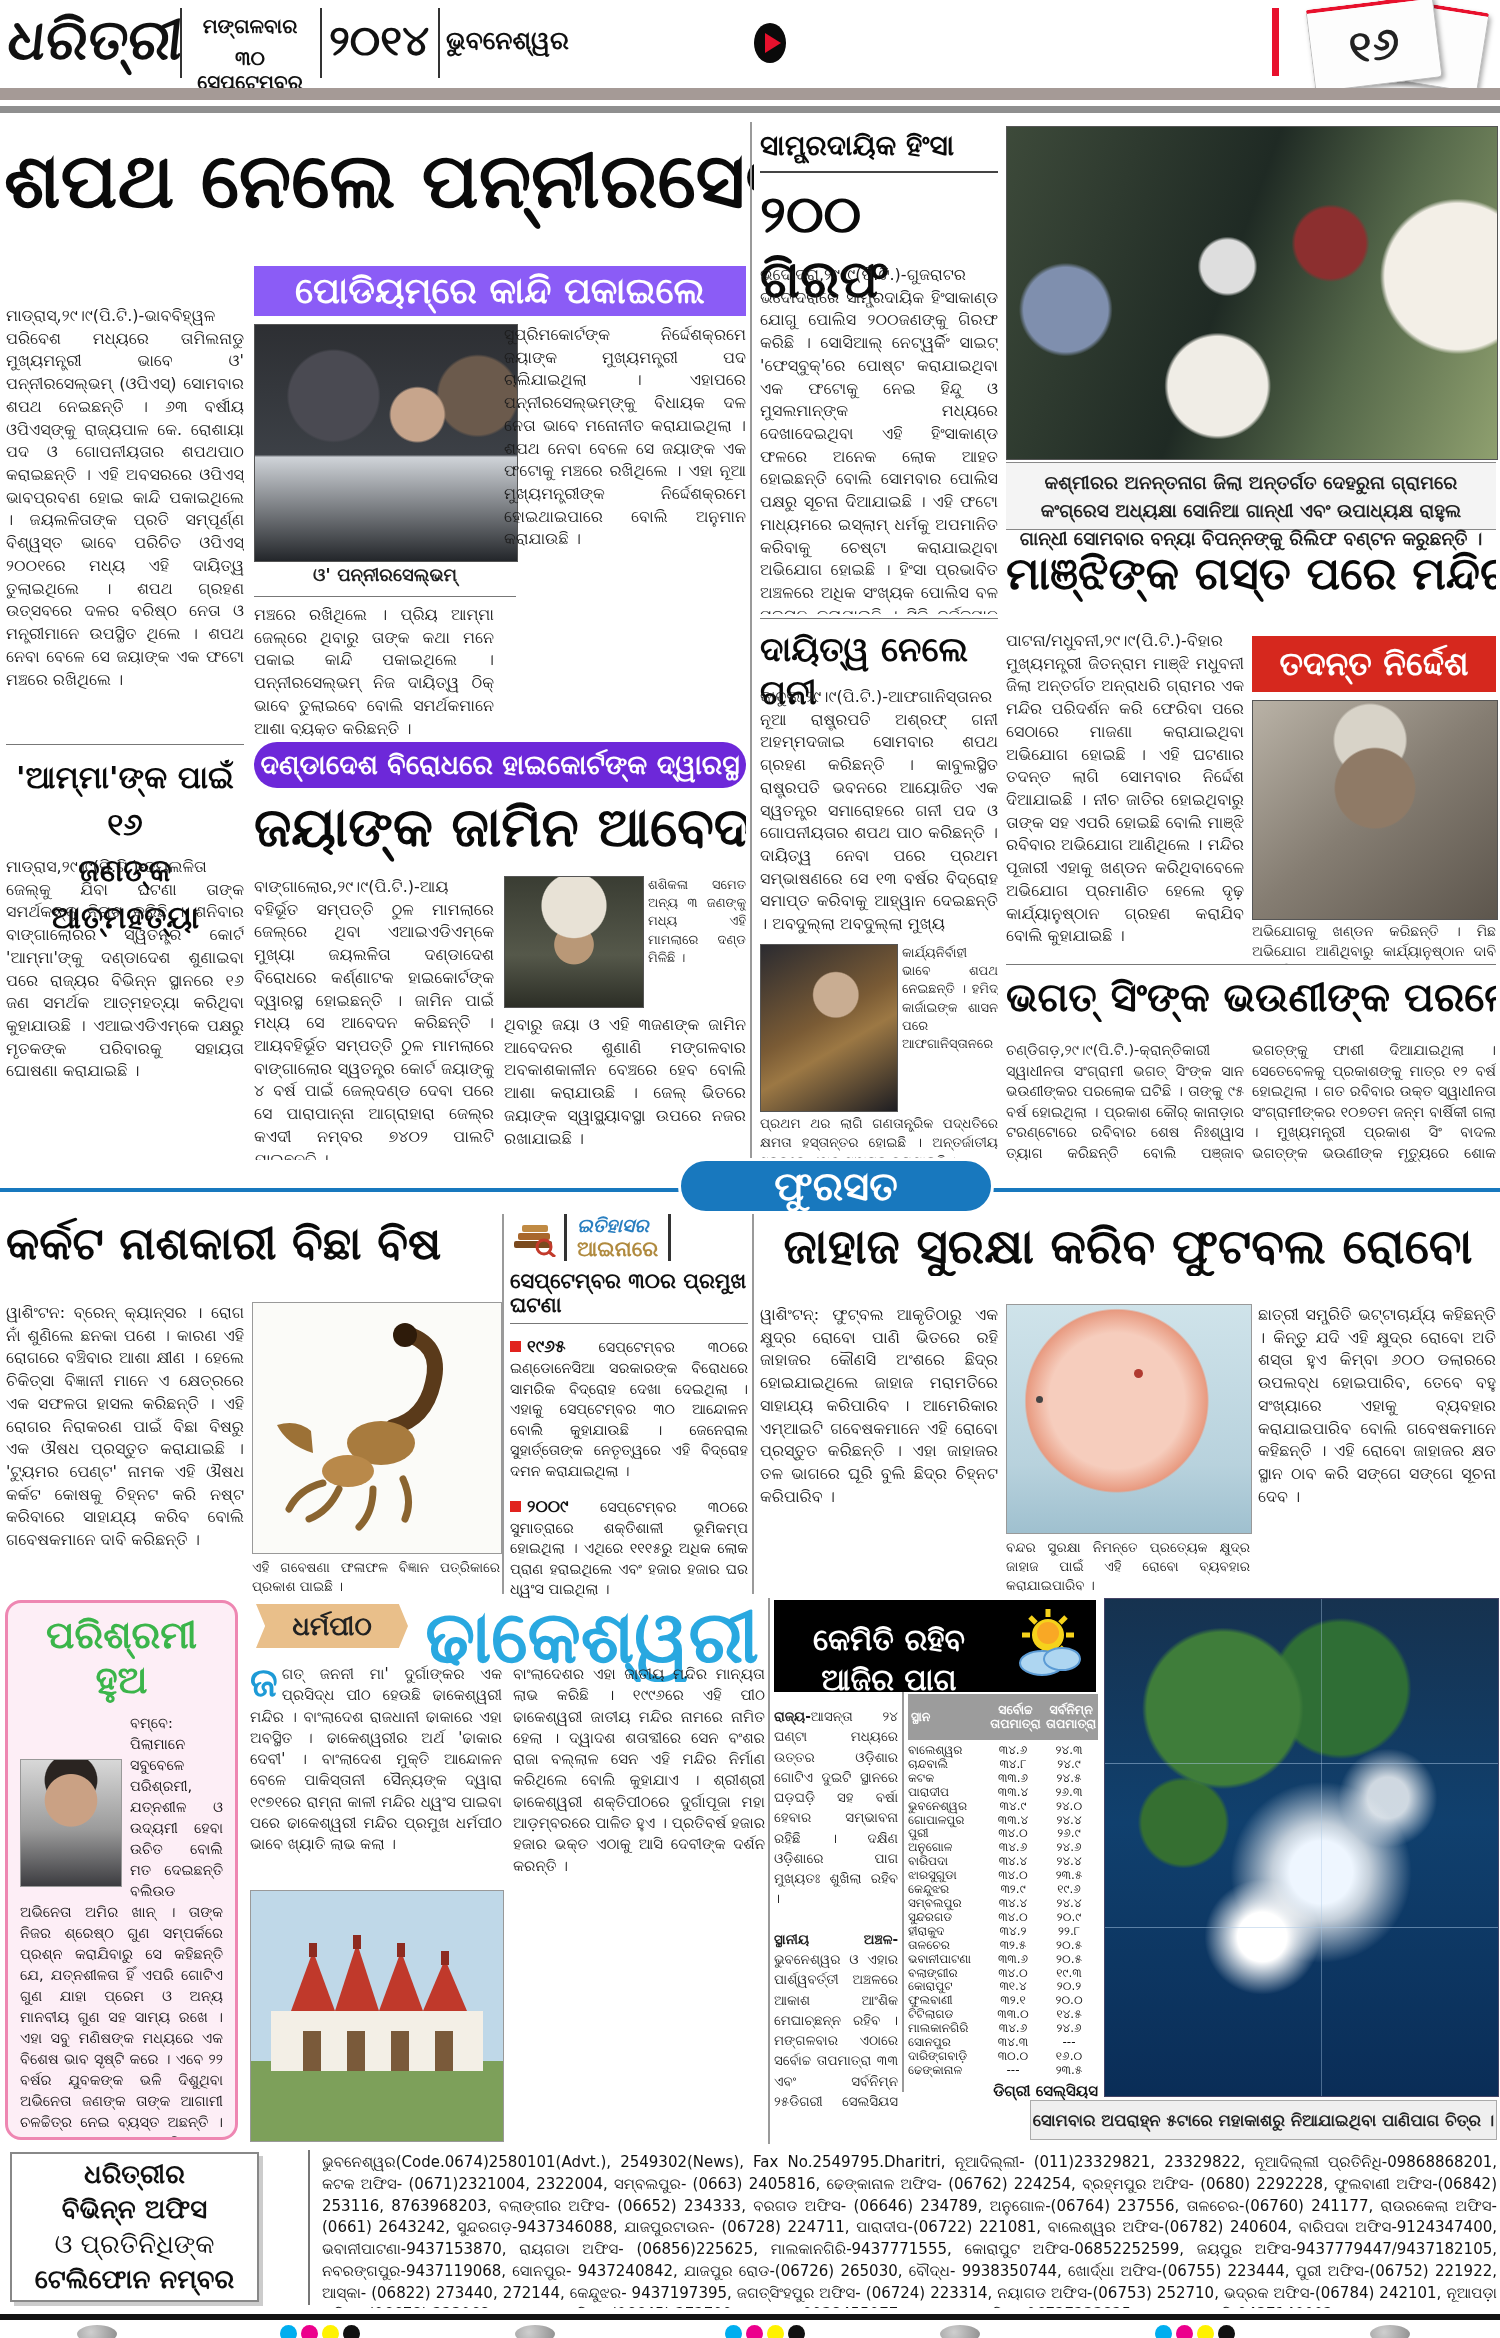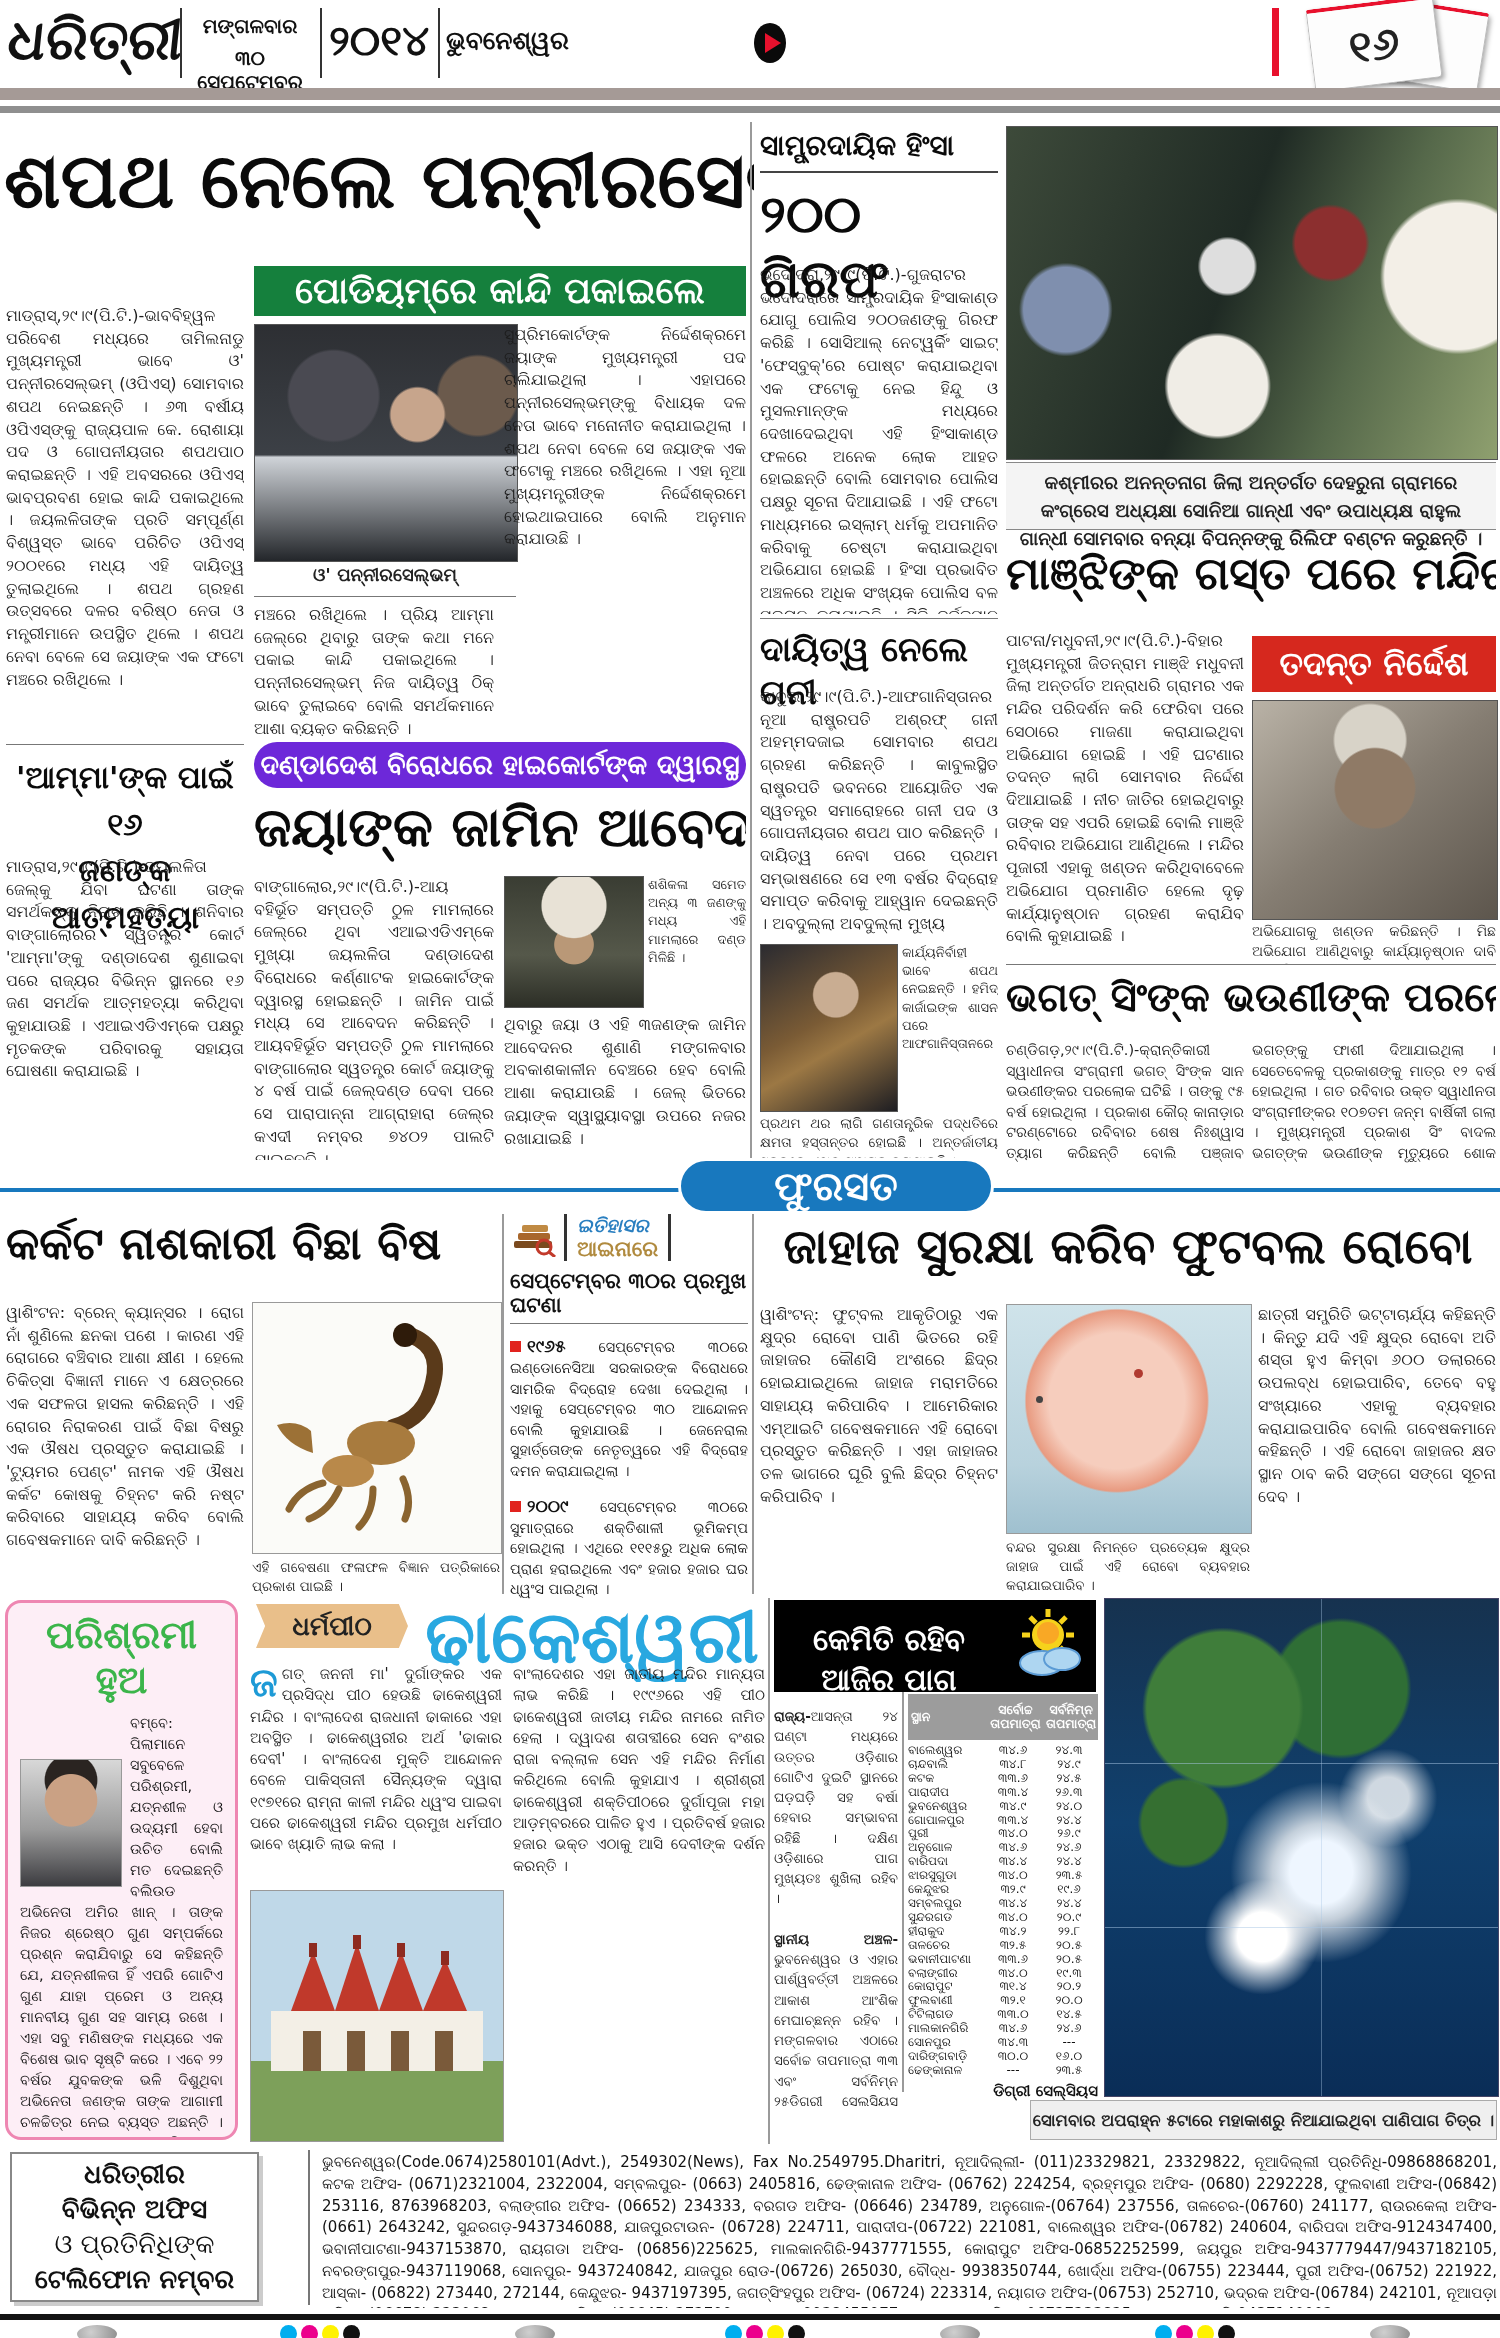--- a/index.html
+++ b/index.html
@@ -4,21 +4,21 @@
 <style>
   html,body{margin:0;padding:0;background:#e8e8e8;}
   .page{position:relative;width:1500px;height:2338px;background:#fff;margin:0 auto;overflow:hidden;
         font-family:"DejaVu Sans","Liberation Sans",sans-serif;color:#111;}
   .abs{position:absolute;}
   .body-text{font-size:16px;line-height:1.42;text-align:justify;color:#1c1c1c;overflow:hidden;}
   .small-text{font-size:13.5px;line-height:1.4;text-align:justify;color:#1c1c1c;overflow:hidden;}
   .headline{font-weight:800;color:#0a0a0a;line-height:1.25;overflow:hidden;}
   .kicker-red-box{background:#6d28d9;color:#fff;font-weight:800;display:flex;align-items:center;justify-content:center;}
   .pill{border-radius:24px;}
-  .magenta-box{background:#15803d;color:#fff;font-weight:800;display:flex;align-items:center;justify-content:center;}
+  .magenta-box{background:#8b5cf6;color:#fff;font-weight:800;display:flex;align-items:center;justify-content:center;}
   .photo{background:#888;overflow:hidden;}
   .caption{font-weight:700;text-align:center;color:#222;}
   .hrule{border-top:1.5px solid #777;height:0;}
   .vrule{width:1.5px;background:#9a9a9a;}
   .mast-divider{width:2px;background:#333;}
   .curl-sheet{position:absolute;background:#fdfdfd;border:1px solid #bbb;border-top:4px solid #e8112d;border-radius:4px;
               box-shadow:2px 3px 5px rgba(0,0,0,.35);}
   .reg-gray{width:40px;height:18px;border-radius:50%;background:radial-gradient(circle at 35% 40%,#cfcfcf,#8d8d8d);}
   .reg-dot{width:17px;height:17px;border-radius:50%;display:inline-block;margin-right:4px;}
   .weather-row{display:flex;font-size:12px;line-height:13.9px;}

